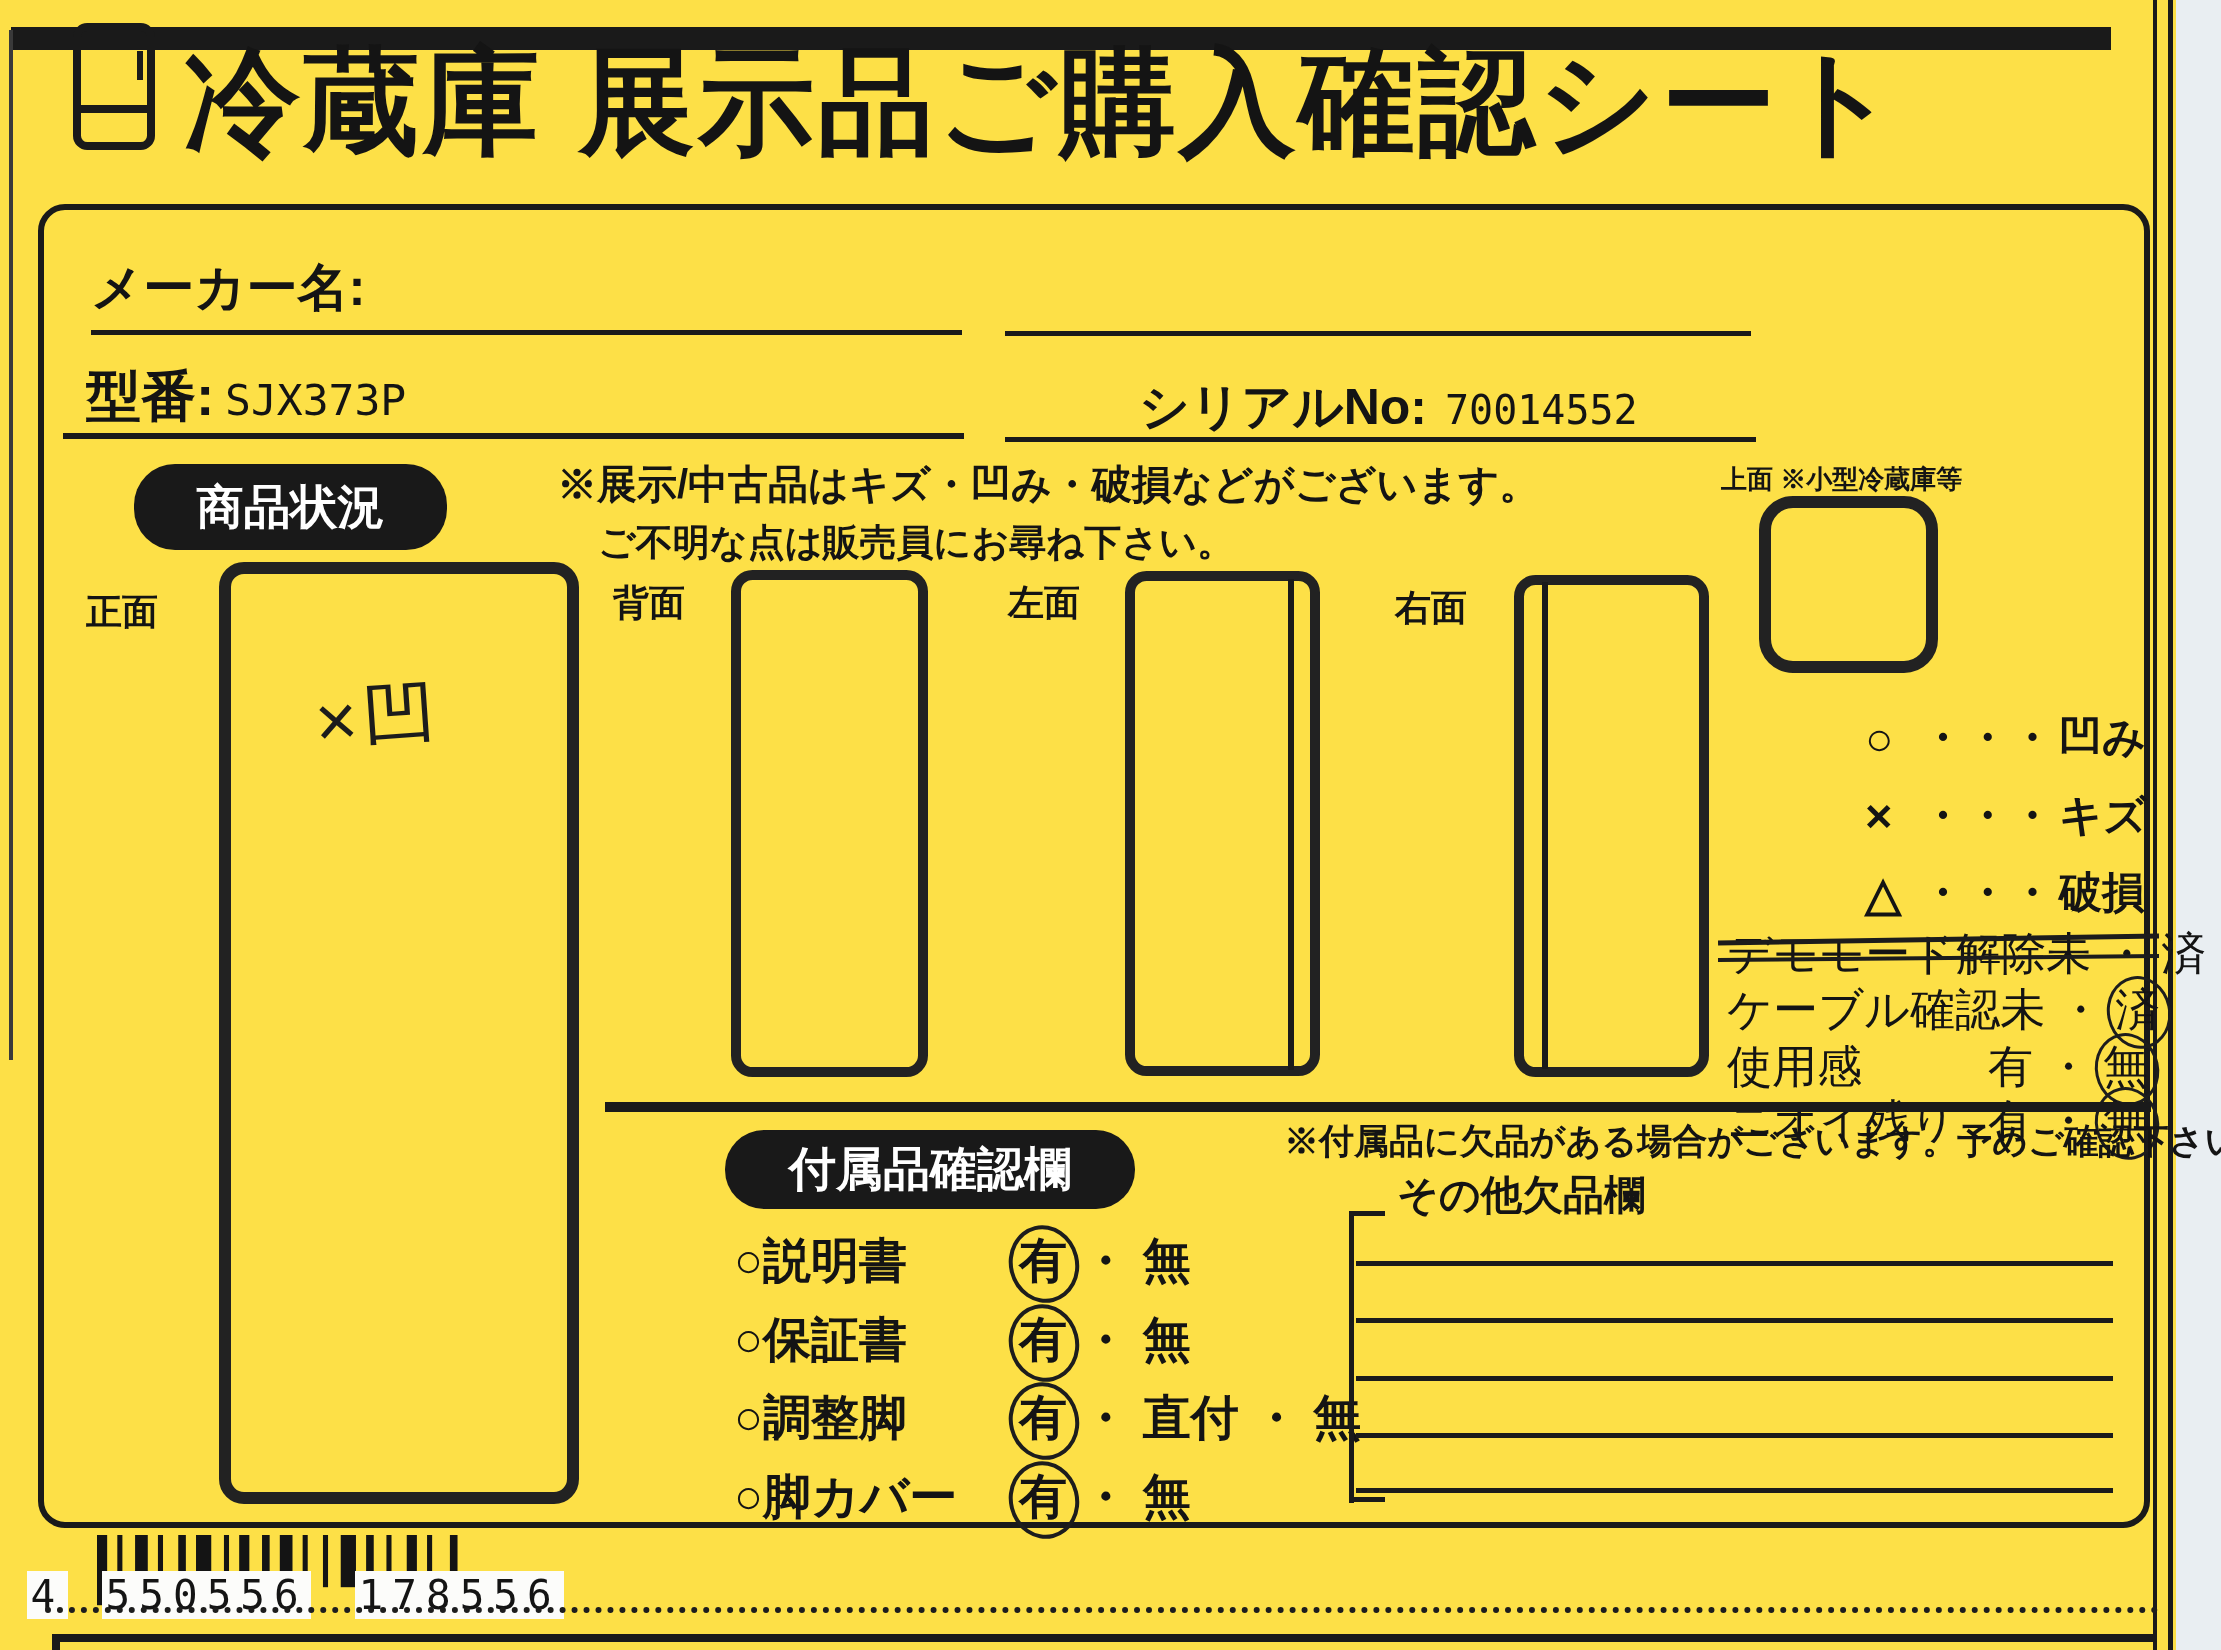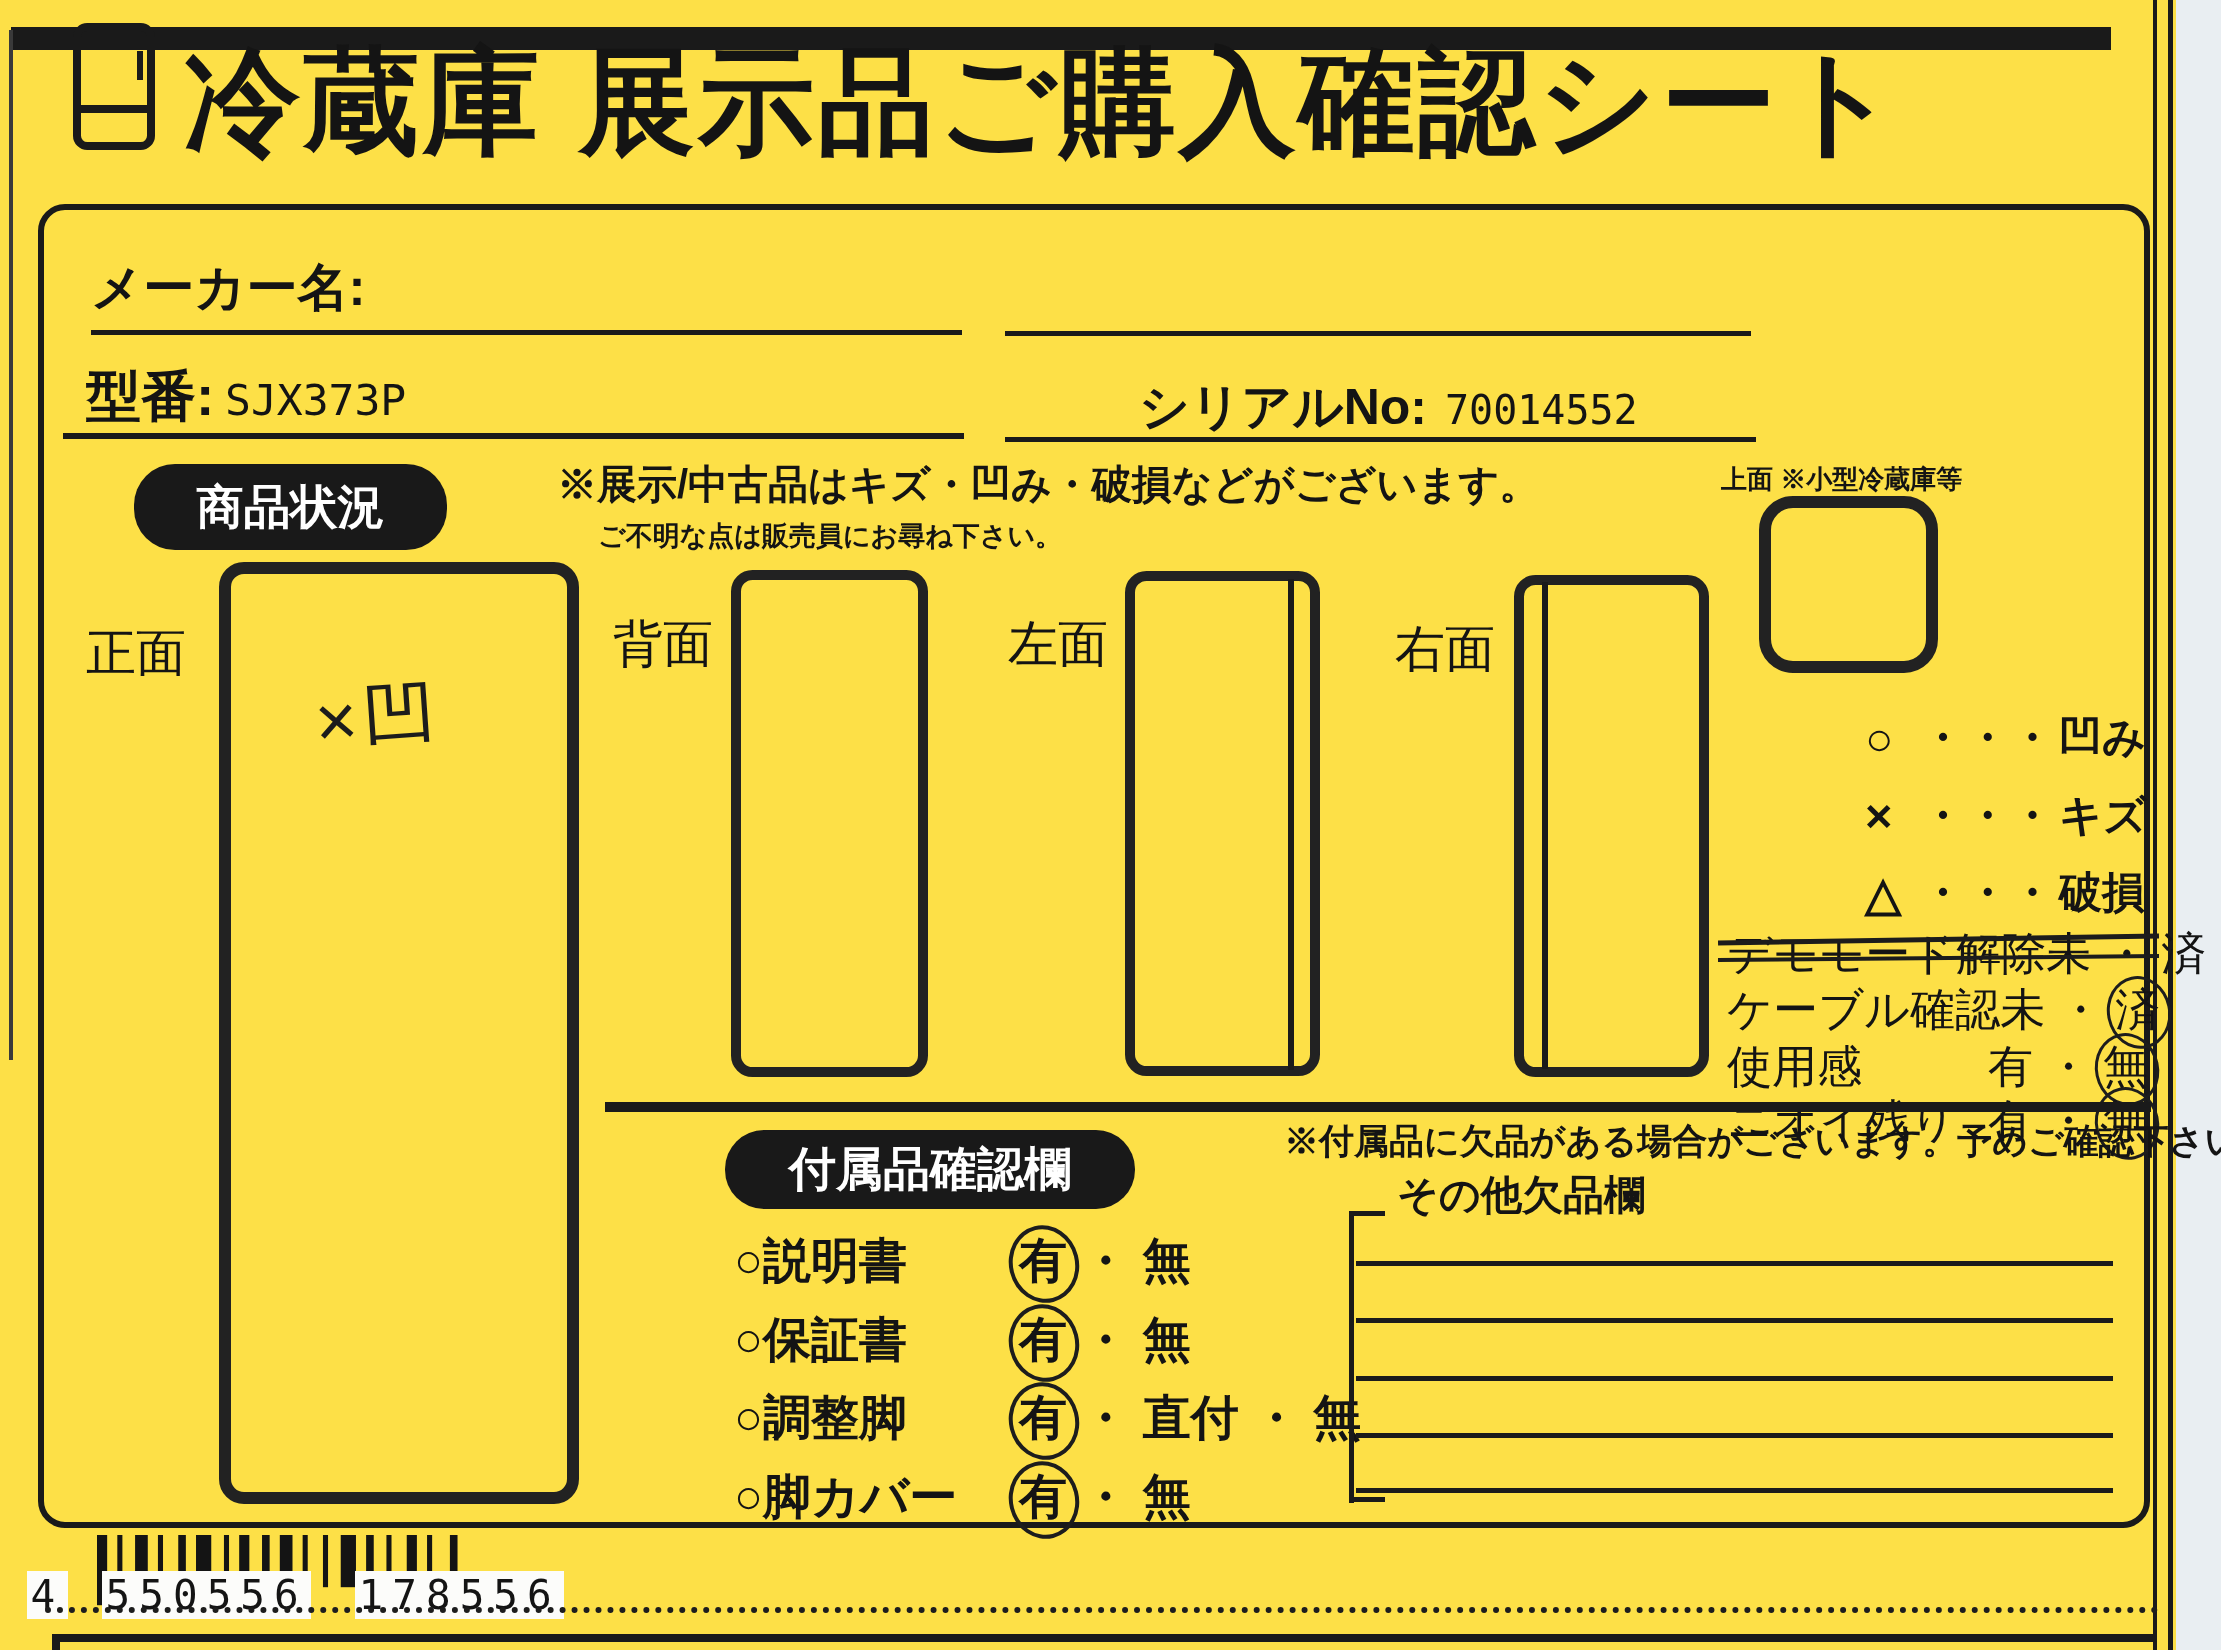--- a/index.html
+++ b/index.html
@@ -21,21 +21,21 @@
 
   
   .mainbox{position:absolute;left:38px;top:204px;width:2112px;height:1324px;
            border:6.3px solid #1a1a1a;border-radius:27px;box-sizing:border-box;}
 
   .badge{position:absolute;background:#191919;color:#fff;display:flex;align-items:center;
          justify-content:center;font-weight:bold;}
 
   .panel{position:absolute;border:11.6px solid #222;box-sizing:border-box;border-radius:23px;background:transparent;}
 
-  .label-lg{font-size:50px;font-weight:normal;white-space:nowrap;margin-top:32px;}
+  .label-lg{font-size:36px;font-weight:bold;white-space:nowrap;}
   .label-md{font-size:48px;font-weight:bold;white-space:nowrap;}
 
   .legend-row{display:flex;align-items:center;font-size:43px;font-weight:600;margin-bottom:19.7px;white-space:nowrap;}
   .legend-sym{display:inline-block;width:56px;font-size:47px;}
   .legend-dots{letter-spacing:1.8px;margin-right:3.6px;}
 
   .check-row{position:absolute;left:1727px;width:421px;display:flex;justify-content:space-between;
              font-size:45px;white-space:nowrap;}
   .check-opts{display:flex;gap:12.5px;}
 
@@ -99,21 +99,21 @@
   <div class="hline" style="left:63px;top:433px;width:901px;height:6.3px;"></div>
 
   <div class="abs" style="left:1139px;top:374px;display:flex;align-items:baseline;">
     <span class="b" style="font-size:50px;">シリアルNo:</span>
     <span class="mono" style="font-size:40px;margin-left:18px;">70014552</span>
   </div>
   <div class="hline" style="left:1005px;top:437px;width:751px;height:5.4px;"></div>
 
   <div class="badge" style="left:134px;top:464px;width:313px;height:86px;border-radius:41px;font-size:47px;">商品状況</div>
   <div class="abs b" style="left:557px;top:457px;font-size:40px;white-space:nowrap;">※展示/中古品はキズ・凹み・破損などがございます。</div>
-  <div class="abs b" style="left:598px;top:518px;font-size:27px;white-space:nowrap;">ご不明な点は販売員にお尋ね下さい。</div>
+  <div class="abs b" style="left:598px;top:518px;font-size:37px;white-space:nowrap;">ご不明な点は販売員にお尋ね下さい。</div>
 
   <div class="abs" style="left:1721px;top:462px;font-size:26px;font-weight:600;white-space:nowrap;">上面 ※小型冷蔵庫等</div>
   <div class="abs" style="left:1759px;top:496px;width:179px;height:177px;border:12.5px solid #222;border-radius:34px;box-sizing:border-box;"></div>
 
   <div class="abs label-lg" style="left:86px;top:588px;">正面</div>
   <div class="panel" style="left:219px;top:562px;width:360px;height:942px;border-width:12.5px;border-radius:25px;"></div>
   <div class="handwrite">×凹</div>
 
   <div class="abs label-lg" style="left:613px;top:579px;">背面</div>
   <div class="panel" style="left:731px;top:570px;width:197px;height:507px;border-width:10.7px;border-radius:21.5px;"></div>

